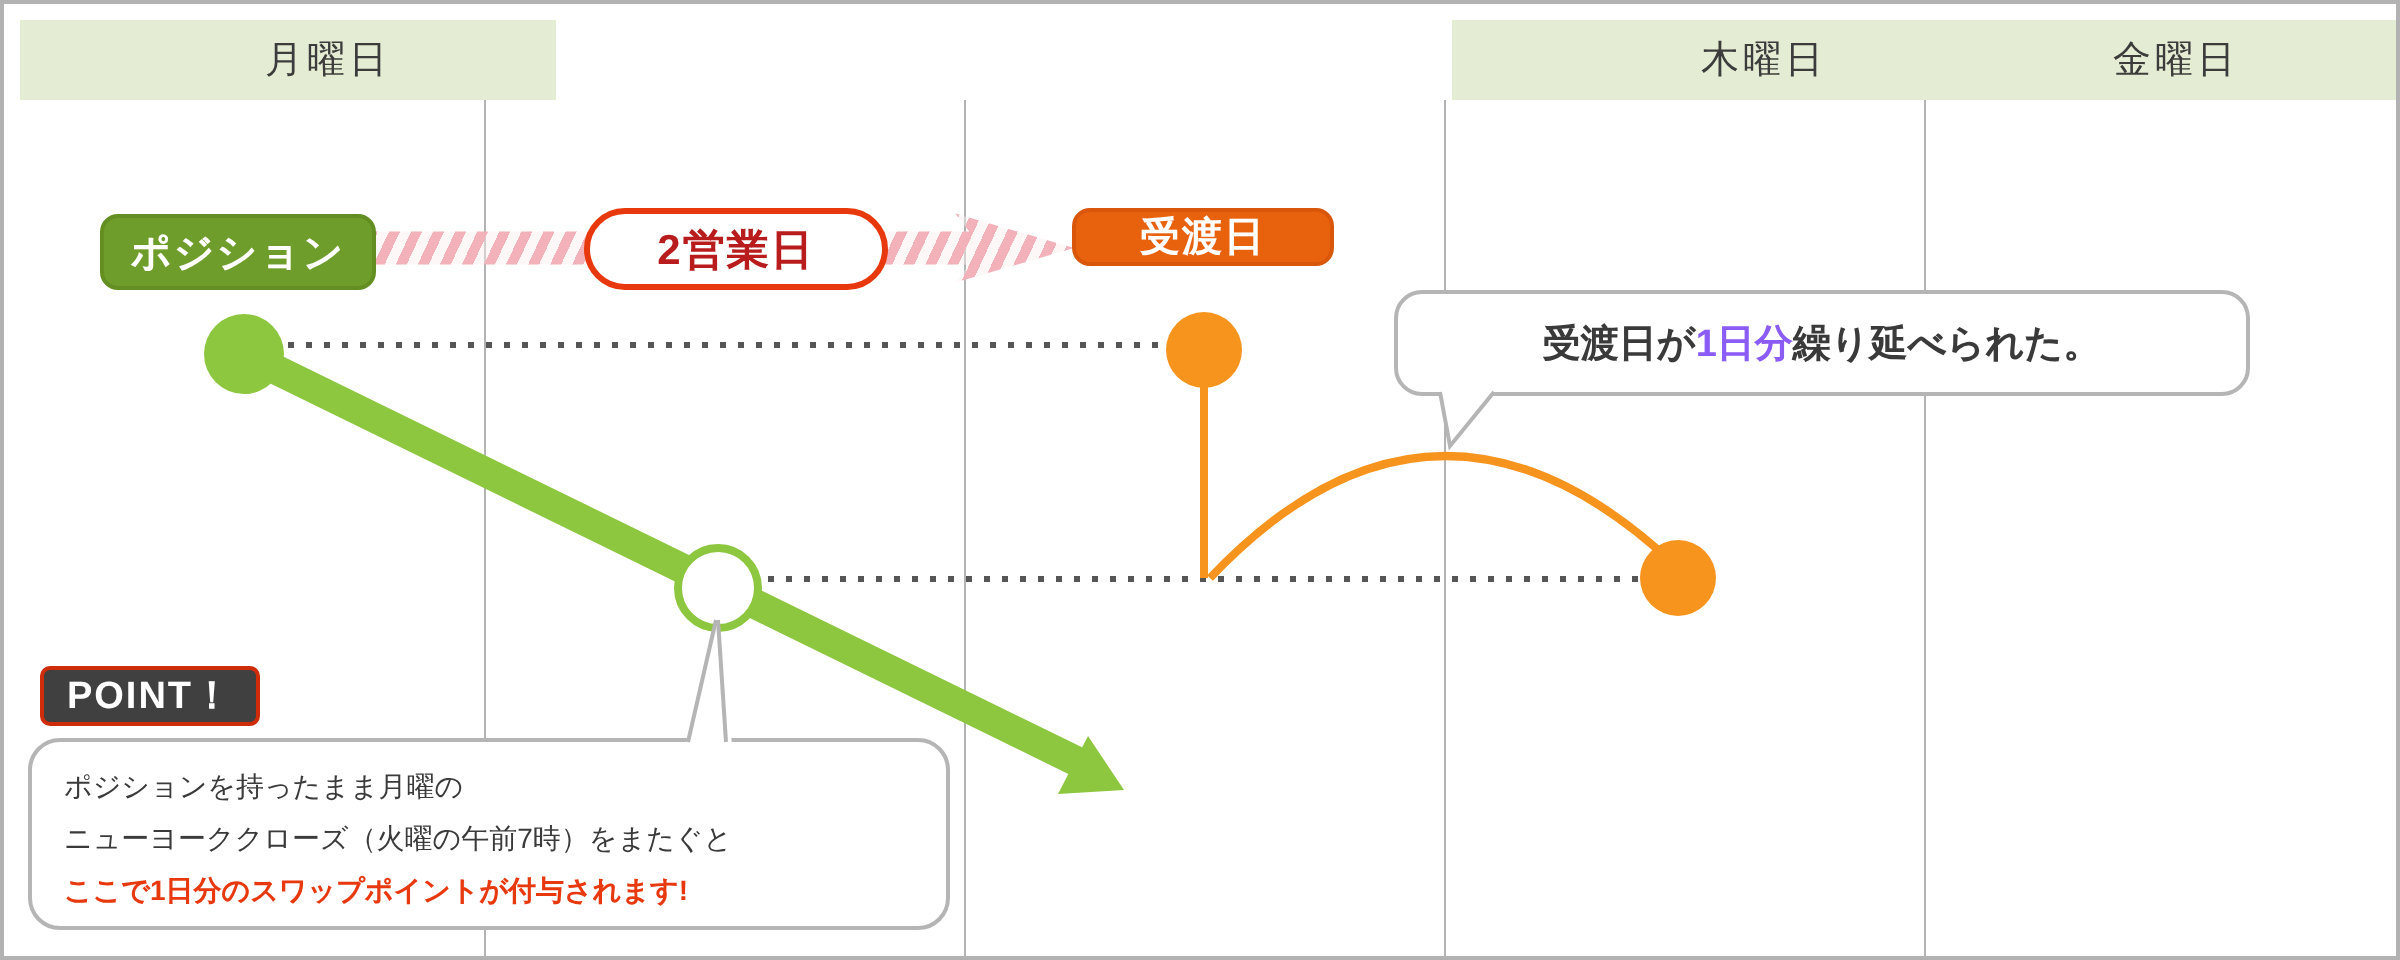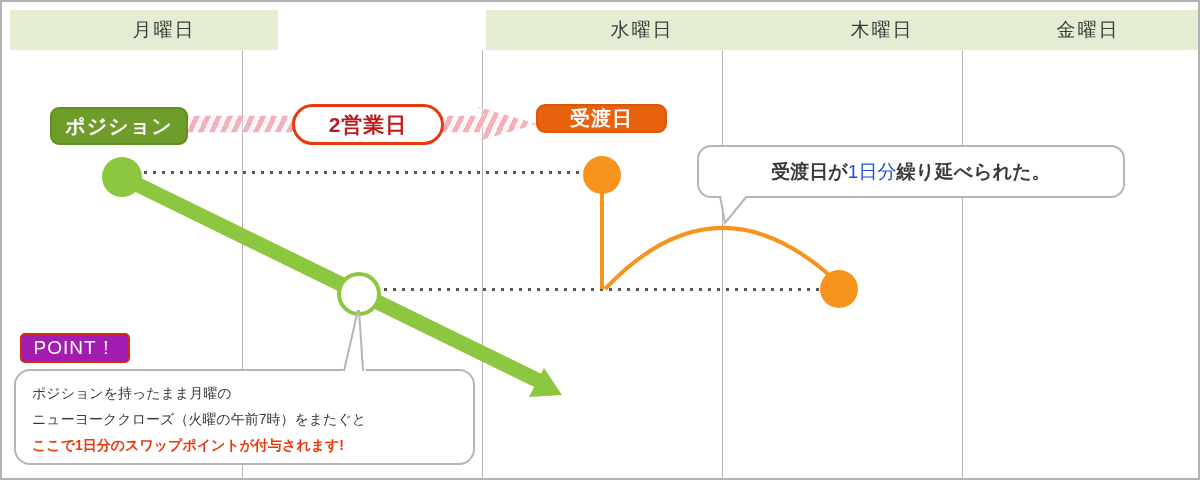--- a/index.html
+++ b/index.html
@@ -40,37 +40,36 @@
                   border:2px solid #d8570a;border-radius:9px;color:#fff;font-size:20px;}
 
   svg.layer{position:absolute;left:0;top:0;z-index:3;pointer-events:none;}
   svg.toplayer{position:absolute;left:0;top:0;z-index:6;pointer-events:none;}
 
   
   .bubble{position:absolute;background:#fff;border:2px solid #b5b5b5;box-sizing:border-box;z-index:5;}
   .bubble-right{left:695px;top:143px;width:428px;height:53px;border-radius:14px;
                 display:flex;align-items:center;justify-content:center;
                 font-size:19px;font-weight:600;color:#3a3a3a;}
-  .bubble-right .hl{color:#1d4ed8;font-weight:normal;}
+  .bubble-right .hl{color:#8b5cf6;font-weight:bold;}
   .bubble-bottom{left:12px;top:367px;width:461px;height:96px;border-radius:16px;
                  padding:9px 16px;font-size:14px;line-height:26px;color:#3a3a3a;}
   .bubble-bottom .line3{color:#e8380d;font-weight:bold;}
 
   .point-badge{position:absolute;left:18px;top:331px;width:110px;height:30px;z-index:6;
-               background:#a21caf;border:2px solid #cf2c09;border-radius:5px;box-sizing:border-box;
+               background:#404040;border:2px solid #cf2c09;border-radius:5px;box-sizing:border-box;
                display:flex;align-items:center;justify-content:center;
-               color:#fff;font-weight:normal;font-size:19px;letter-spacing:1px;}
+               color:#fff;font-weight:bold;font-size:19px;letter-spacing:1px;}
 </style>
 </head>
 <body>
 
 <div id="stage">
 
   <div class="day-cell c0">月曜日</div>
-  <div class="day-cell c2">水曜日</div>
   <div class="day-cell c3">木曜日</div>
   <div class="day-cell c4">金曜日</div>
 
   <div class="vline v1"></div>
   <div class="vline v2"></div>
   <div class="vline v3"></div>
   <div class="vline v4"></div>
 
   <div class="dotline dot1"></div>
   <div class="dotline dot2"></div>

